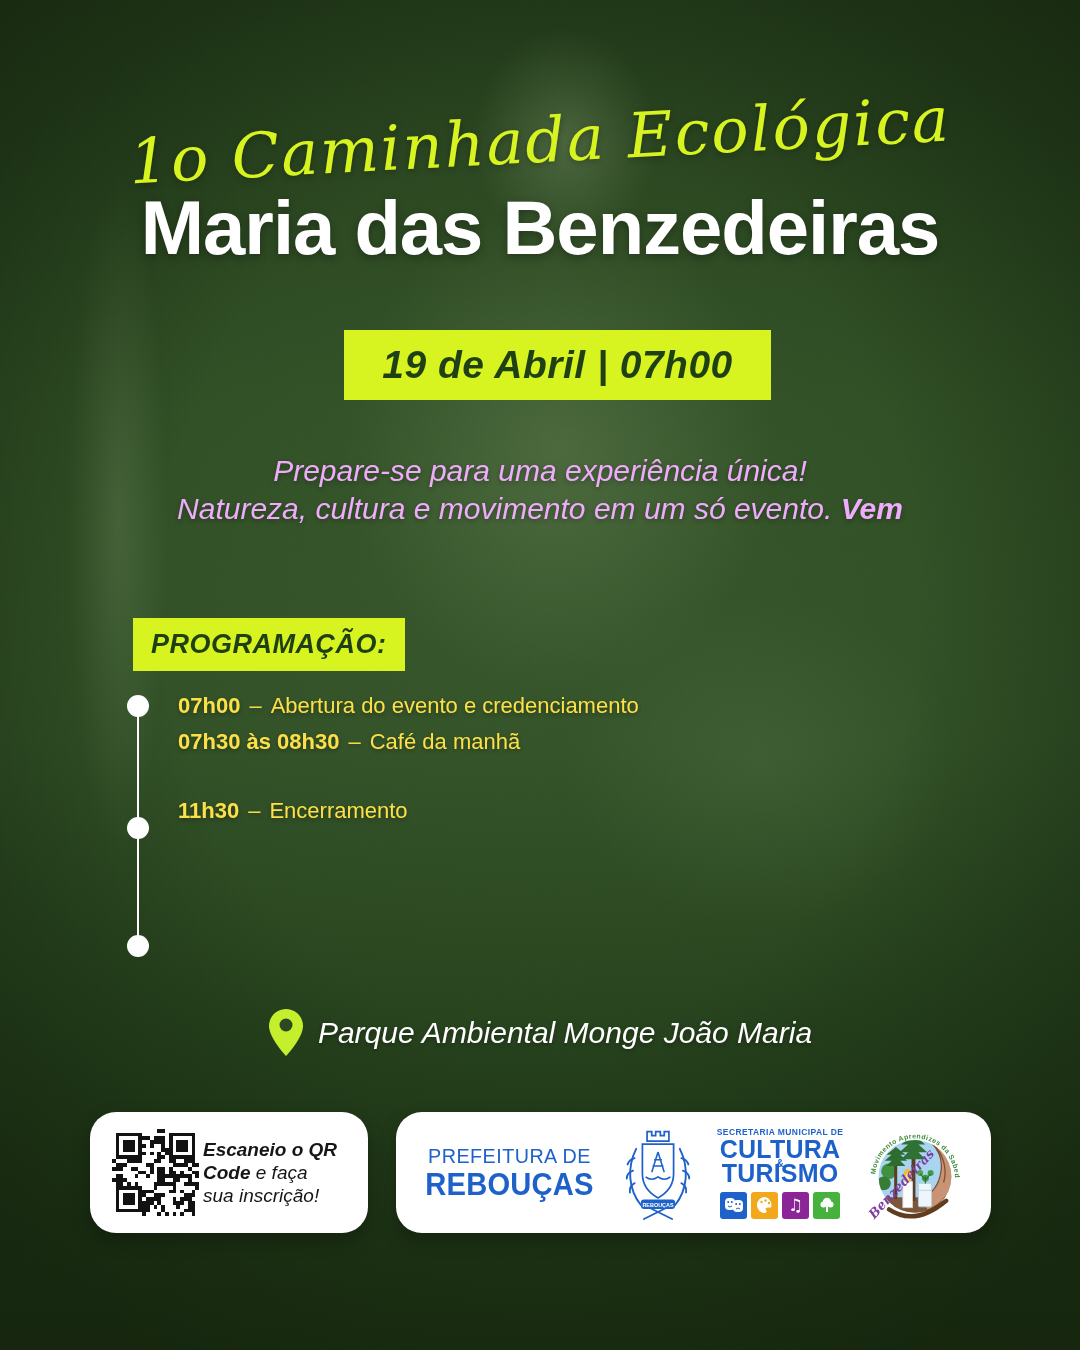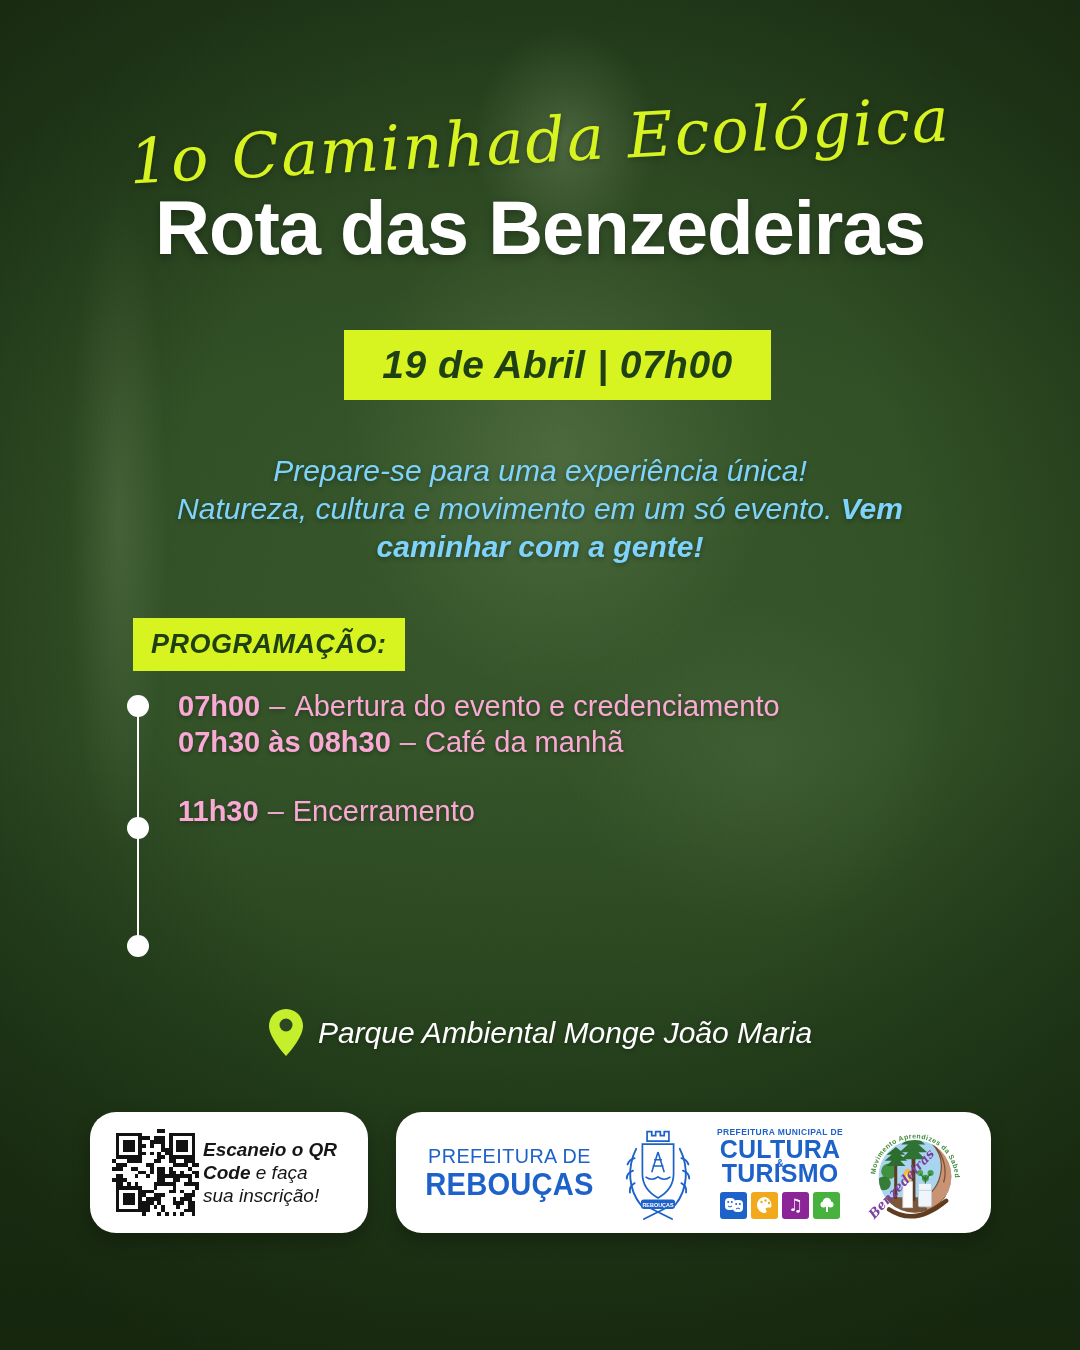--- a/index.html
+++ b/index.html
@@ -36,36 +36,36 @@
     font-size:76px;font-weight:800;color:#fff;letter-spacing:-1px;
     text-shadow:0 3px 8px rgba(0,0,0,.3);
   }
   .badge-row{position:absolute;top:330px;left:0;right:0;text-align:center;padding-left:35px;}
   .date-badge{
     display:inline-block;background:var(--accent);color:var(--dark-green);
     font-size:39px;font-weight:800;font-style:italic;padding:13px 38px;letter-spacing:0.5px;
   }
   .intro{
     position:absolute;top:452px;left:60px;right:60px;text-align:center;
-    color:#7dd3fc;font-style:italic;font-size:30px;line-height:38px;
+    color:#f0abfc;font-style:italic;font-size:30px;line-height:38px;
     text-shadow:0 2px 5px rgba(0,0,0,.3);
   }
   .intro b{font-weight:800;}
   .program-label-row{position:absolute;top:618px;left:133px;}
   .program-label{
     display:inline-block;background:var(--accent);color:var(--dark-green);
     font-size:27px;font-weight:800;font-style:italic;padding:11px 18px;letter-spacing:0.5px;
   }
   .schedule{position:absolute;top:688px;left:0;right:60px;}
   .rail-line{position:absolute;left:137px;top:18px;height:240px;width:2px;background:#fff;}
   .rail-dot{position:absolute;left:127px;width:22px;height:22px;border-radius:50%;background:#fff;}
   .dot1{top:7px;} .dot2{top:129px;} .dot3{top:247px;}
   .groups{margin-left:178px;}
   .group{margin-bottom:33px;}
-  .sline{font-size:29px;color:#f9a8d4;line-height:36px;text-shadow:0 2px 4px rgba(0,0,0,.3);}
+  .sline{font-size:22px;color:#fde047;line-height:36px;text-shadow:0 2px 4px rgba(0,0,0,.3);}
   .time{font-weight:700;}
   .sep{font-weight:400;margin:0 9px;opacity:.95;}
   .location{
     position:absolute;top:1008px;left:0;right:0;
     display:flex;align-items:center;justify-content:center;gap:14px;
   }
   .location-text{color:#fff;font-style:italic;font-size:30px;text-shadow:0 2px 4px rgba(0,0,0,.3);}
 
   .card{
     position:absolute;top:1112px;background:#fff;border-radius:26px;
@@ -89,30 +89,29 @@
   .note-glyph{color:#fff;font-size:17px;font-family:"DejaVu Sans",sans-serif;line-height:1;}
 </style>
 </head>
 <body>
 
 <div class="poster">
   <div class="bg-figure"></div>
   <div class="vignette"></div>
 
   <div class="script-title">1o Caminhada Ecológica</div>
-  <div class="main-title">Rota das Benzedeiras</div>
+  <div class="main-title">Maria das Benzedeiras</div>
 
   <div class="badge-row">
     <span class="date-badge">19 de Abril | 07h00</span>
   </div>
 
   <div class="intro">
     <div>Prepare-se para uma experiência única!</div>
     <div><span>Natureza, cultura e movimento em um só evento.</span> <b>Vem</b></div>
-    <div><b>caminhar com a gente!</b></div>
   </div>
 
   <div class="program-label-row">
     <span class="program-label">PROGRAMAÇÃO:</span>
   </div>
 
   <div class="schedule">
     <div class="rail-line"></div>
     <div class="rail-dot dot1"></div>
     <div class="rail-dot dot2"></div>
@@ -327,21 +326,21 @@
       </g>
       <g fill="none" stroke="#1c60c9" stroke-width="2">
         <path d="M50,36 L42,62 M50,36 L58,62 M45,46 h10 M43,54 h14"></path>
         <path d="M34,68 q8,6 16,0 q8,6 16,0"></path>
       </g>
       <rect x="28" y="97" width="44" height="12" rx="4" fill="#1c60c9"></rect>
       <text x="50" y="106" text-anchor="middle" font-size="7" font-weight="bold" fill="#ffffff" font-family="Liberation Sans, sans-serif">REBOUÇAS</text>
     </svg>
 
     <div class="sec-block">
-      <div class="sec-kicker">PREFEITURA MUNICIPAL DE</div>
+      <div class="sec-kicker">SECRETARIA MUNICIPAL DE</div>
       <div class="sec-line">CULTURA</div>
       <span class="sec-amp">&amp;</span>
       <div class="sec-line">TURISMO</div>
       <div class="sq-row">
         <div class="sq sq-blue">
           <svg width="20" height="16" viewBox="0 0 20 16">
             <rect x="1" y="1" width="10" height="12" rx="4" fill="#fff"></rect>
             <circle cx="4.2" cy="5" r="1" fill="#1c60c9"></circle>
               <circle cx="7.8" cy="5" r="1" fill="#1c60c9"></circle>
             <path d="M4,9 q2,2 4,0" stroke="#1c60c9" fill="none"></path>

